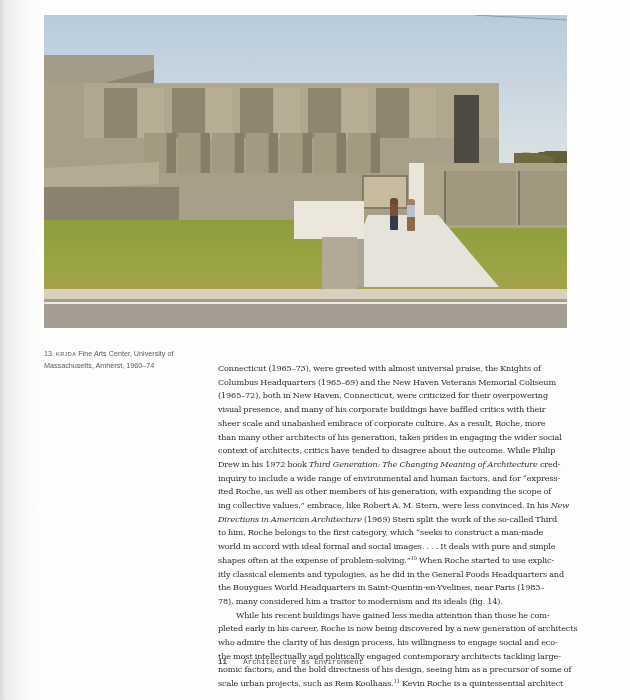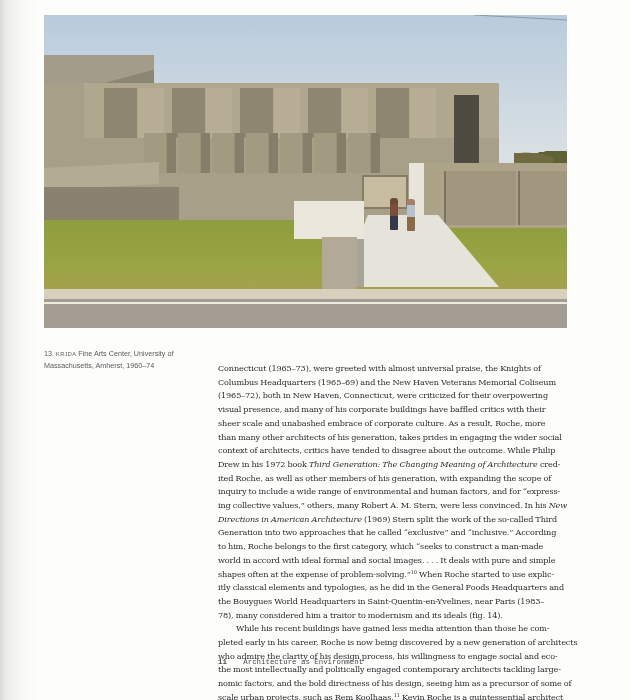--- a/index.html
+++ b/index.html
@@ -131,25 +131,24 @@
 
 <div class="body-text" id="body-text">
     <span class="line"><span>Connecticut (1965–73), were greeted with almost universal praise, the Knights of</span></span>
     <span class="line"><span>Columbus Headquarters (1965–69) and the New Haven Veterans Memorial Coliseum</span></span>
     <span class="line"><span>(1965–72), both in New Haven, Connecticut, were criticized for their overpowering</span></span>
     <span class="line"><span>visual presence, and many of his corporate buildings have baffled critics with their</span></span>
     <span class="line"><span>sheer scale and unabashed embrace of corporate culture. As a result, Roche, more</span></span>
     <span class="line"><span>than many other architects of his generation, takes prides in engaging the wider social</span></span>
     <span class="line"><span>context of architects, critics have tended to disagree about the outcome. While Philip</span></span>
     <span class="line"><span>Drew in his 1972 book </span><i>Third Generation: The Changing Meaning of Architecture</i><span> cred-</span></span>
+    <span class="line"><span>inquiry to include a wide range of environmental and human factors, and for “express-</span></span>
     <span class="line"><span>ited Roche, as well as other members of his generation, with expanding the scope of</span></span>
-    <span class="line"><span>inquiry to include a wide range of environmental and human factors, and for “express-</span></span>
-    <span class="line"><span>ing collective values,” others, many Robert A. M. Stern, were less convinced. In his </span><i>New</i></span>
+    <span class="line"><span>ing collective values,” embrace, like Robert A. M. Stern, were less convinced. In his </span><i>New</i></span>
     <span class="line"><i>Directions in American Architecture</i><span> (1969) Stern split the work of the so-called Third</span></span>
-    <span class="line"><span>Generation into two approaches that he called “exclusive” and “inclusive.” According</span></span>
     <span class="line"><span>to him, Roche belongs to the first category, which “seeks to construct a man-made</span></span>
     <span class="line"><span>world in accord with ideal formal and social images. . . . It deals with pure and simple</span></span>
     <span class="line"><span>shapes often at the expense of problem-solving.”</span><sup>10</sup><span> When Roche started to use explic-</span></span>
     <span class="line"><span>itly classical elements and typologies, as he did in the General Foods Headquarters and</span></span>
     <span class="line"><span>the Bouygues World Headquarters in Saint-Quentin-en-Yvelines, near Paris (1983–</span></span>
     <span class="line"><span>78), many considered him a traitor to modernism and its ideals (fig. 14).</span></span>
     <span class="line indent"><span>While his recent buildings have gained less media attention than those he com-</span></span>
     <span class="line"><span>pleted early in his career, Roche is now being discovered by a new generation of architects</span></span>
     <span class="line"><span>who admire the clarity of his design process, his willingness to engage social and eco-</span></span>
     <span class="line"><span>the most intellectually and politically engaged contemporary architects tackling large-</span></span>

